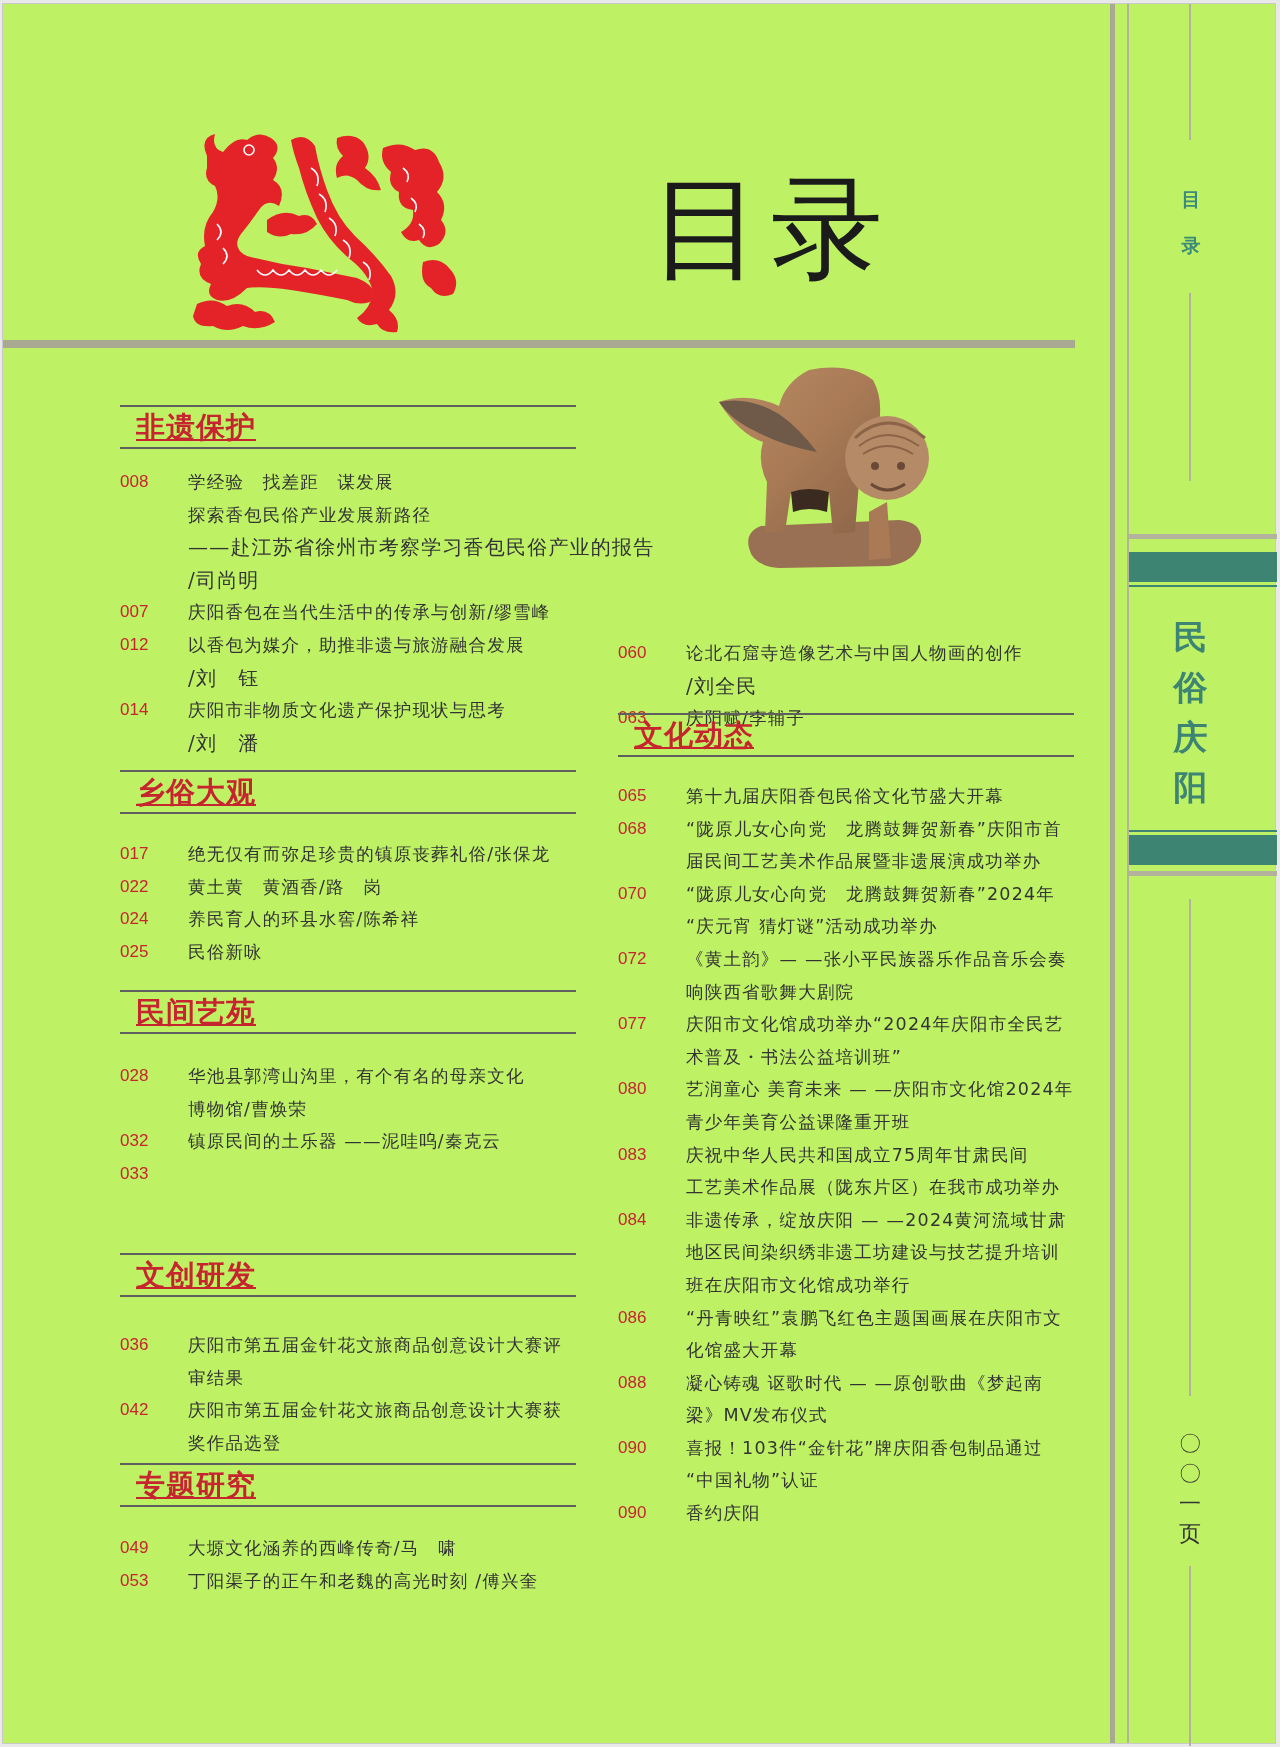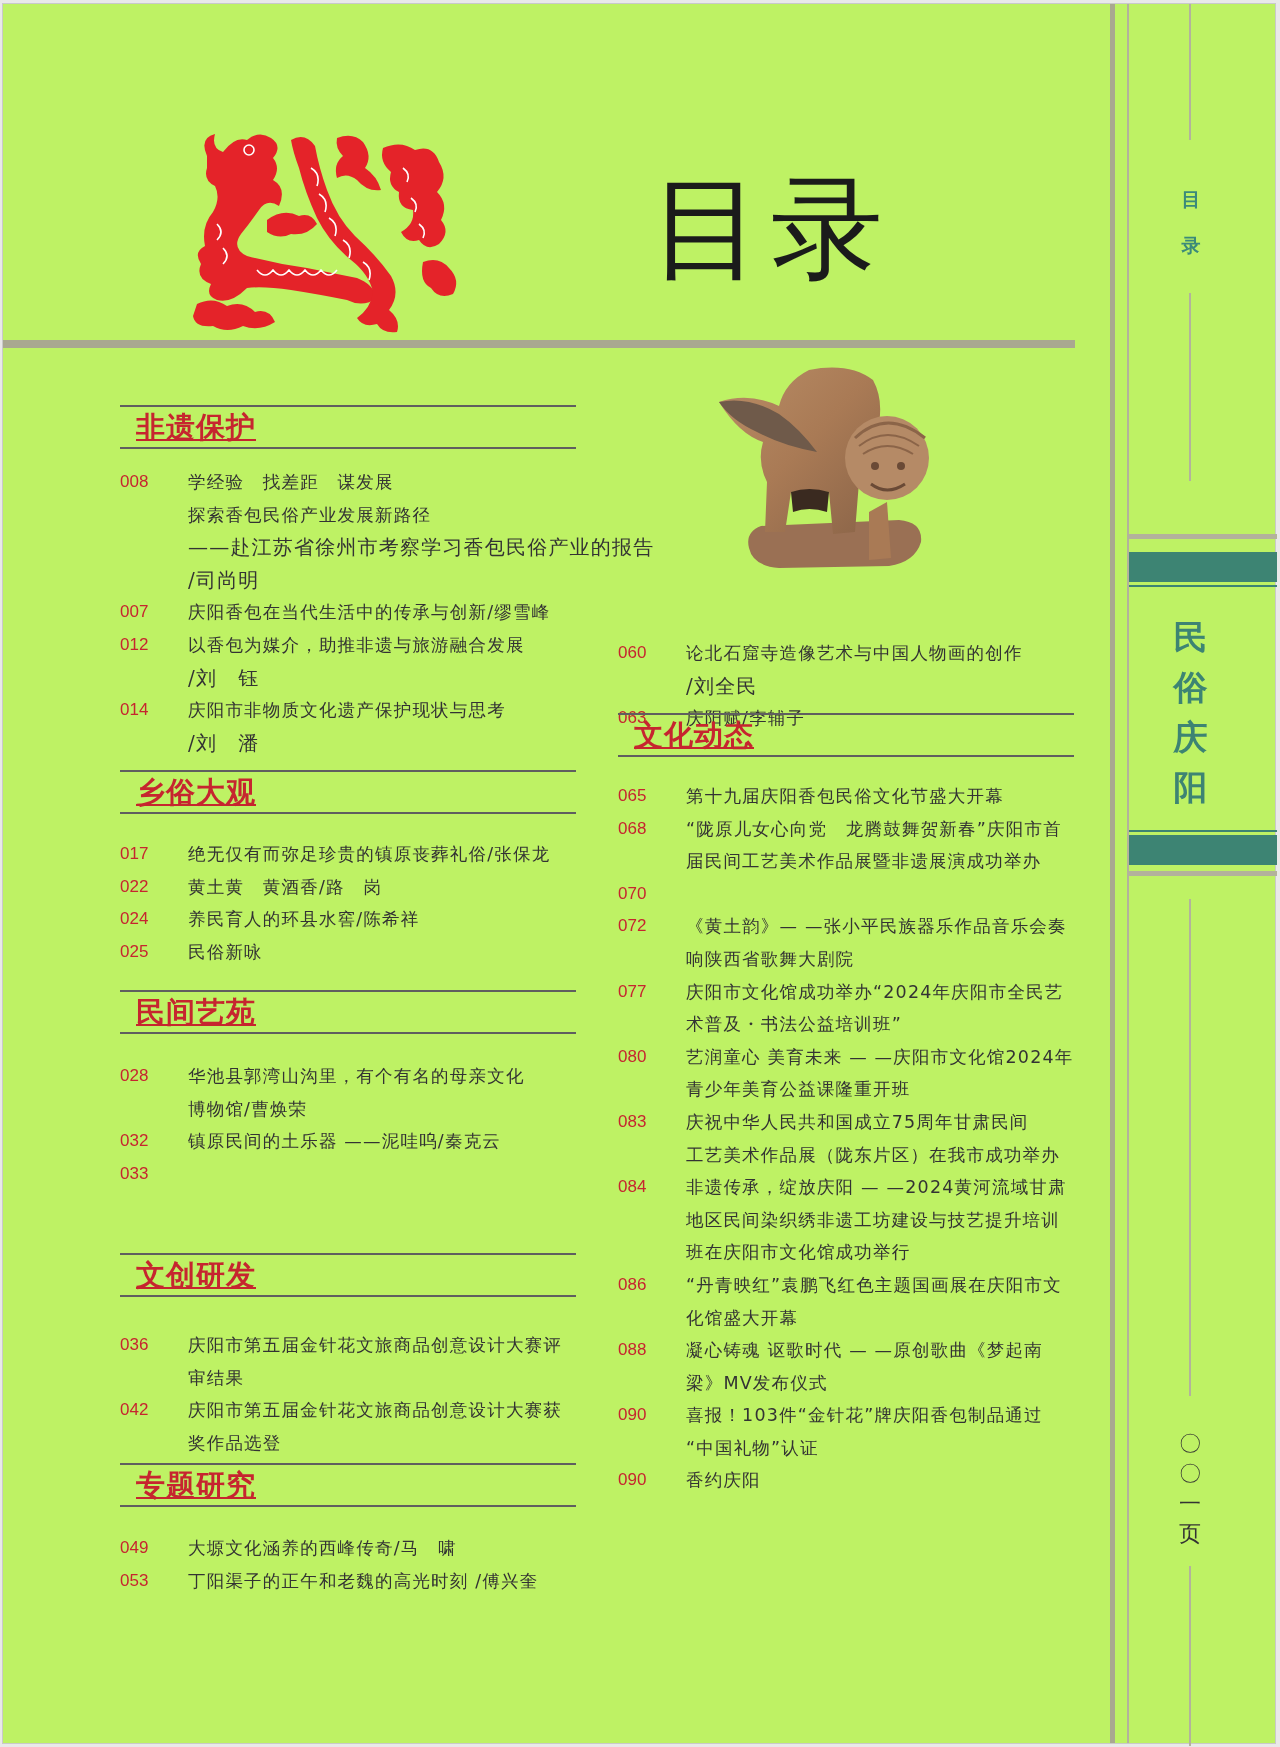--- a/index.html
+++ b/index.html
@@ -270,20 +270,24 @@
     </div>
     <div class="entry">
       <div class="num">068</div>
       <div class="txt">
         <div>“陇原儿女心向党　龙腾鼓舞贺新春”庆阳市首</div>
         <div>届民间工艺美术作品展暨非遗展演成功举办</div>
       </div>
     </div>
     <div class="entry">
       <div class="num">070</div>
+      <div class="txt">
+        <div>“陇原儿女心向党　龙腾鼓舞贺新春”2024年</div>
+        <div>“庆元宵 猜灯谜”活动成功举办</div>
+      </div>
     </div>
     <div class="entry">
       <div class="num">072</div>
       <div class="txt">
         <div>《黄土韵》— —张小平民族器乐作品音乐会奏</div>
         <div>响陕西省歌舞大剧院</div>
       </div>
     </div>
     <div class="entry">
       <div class="num">077</div>

